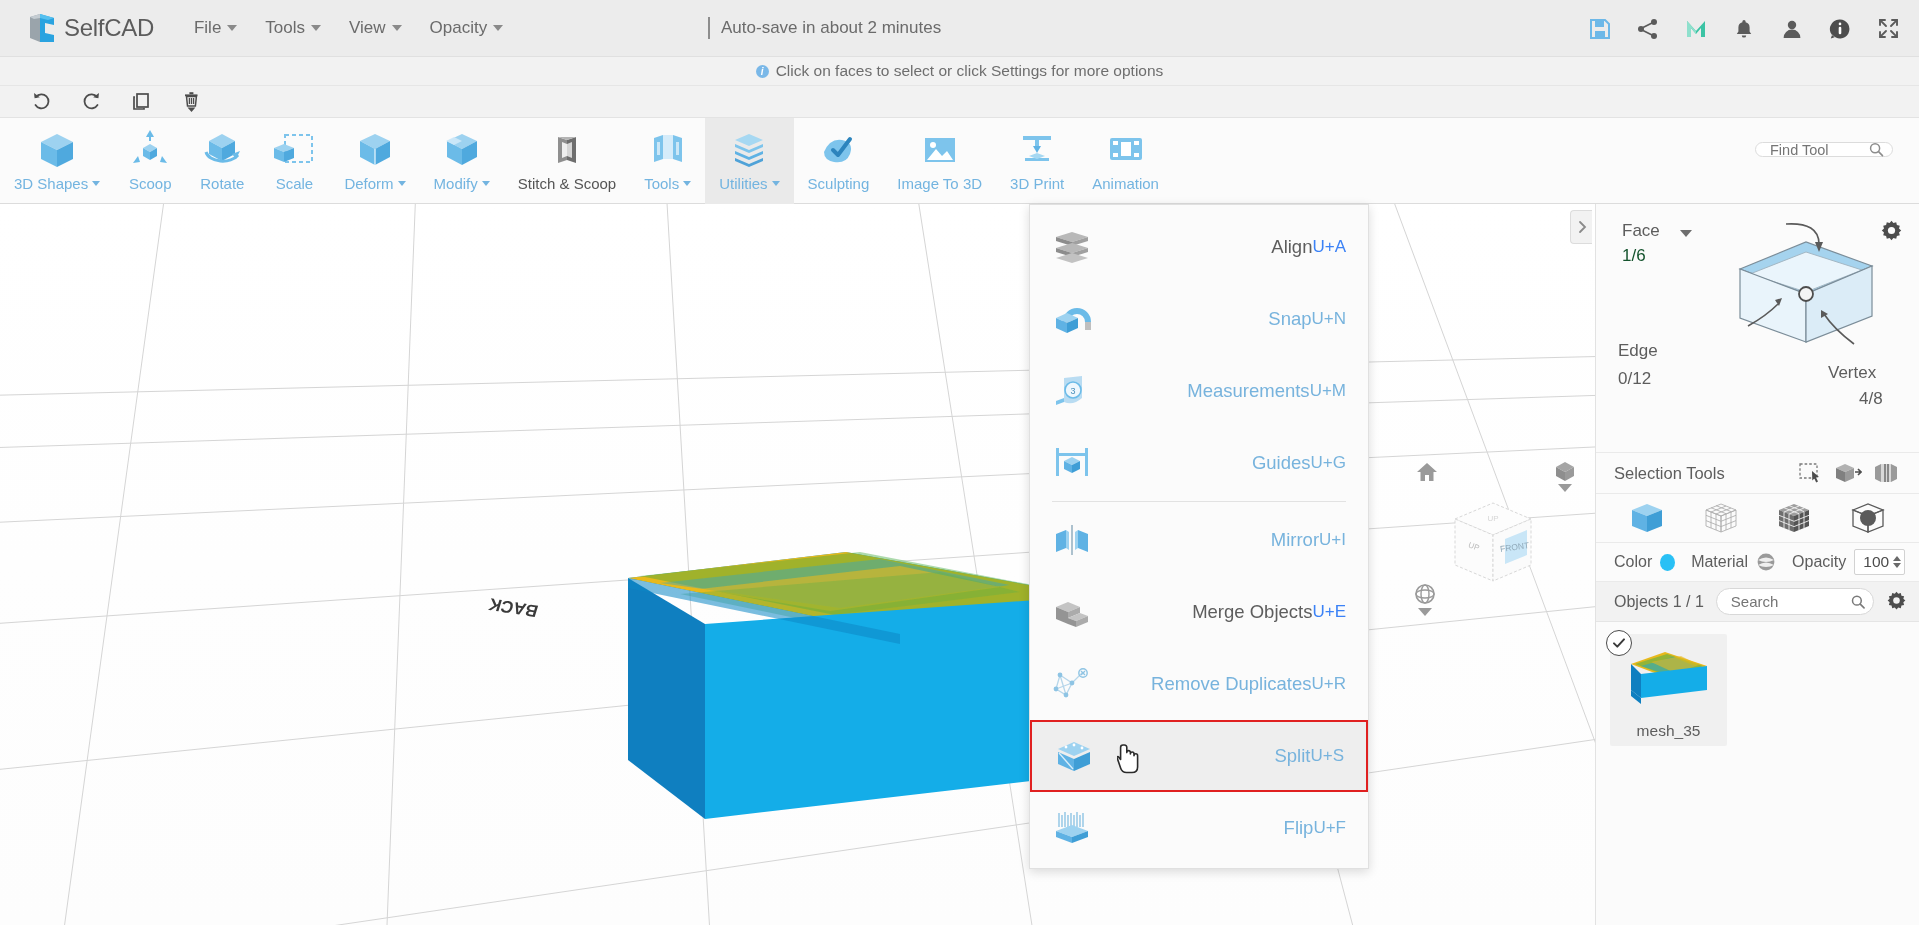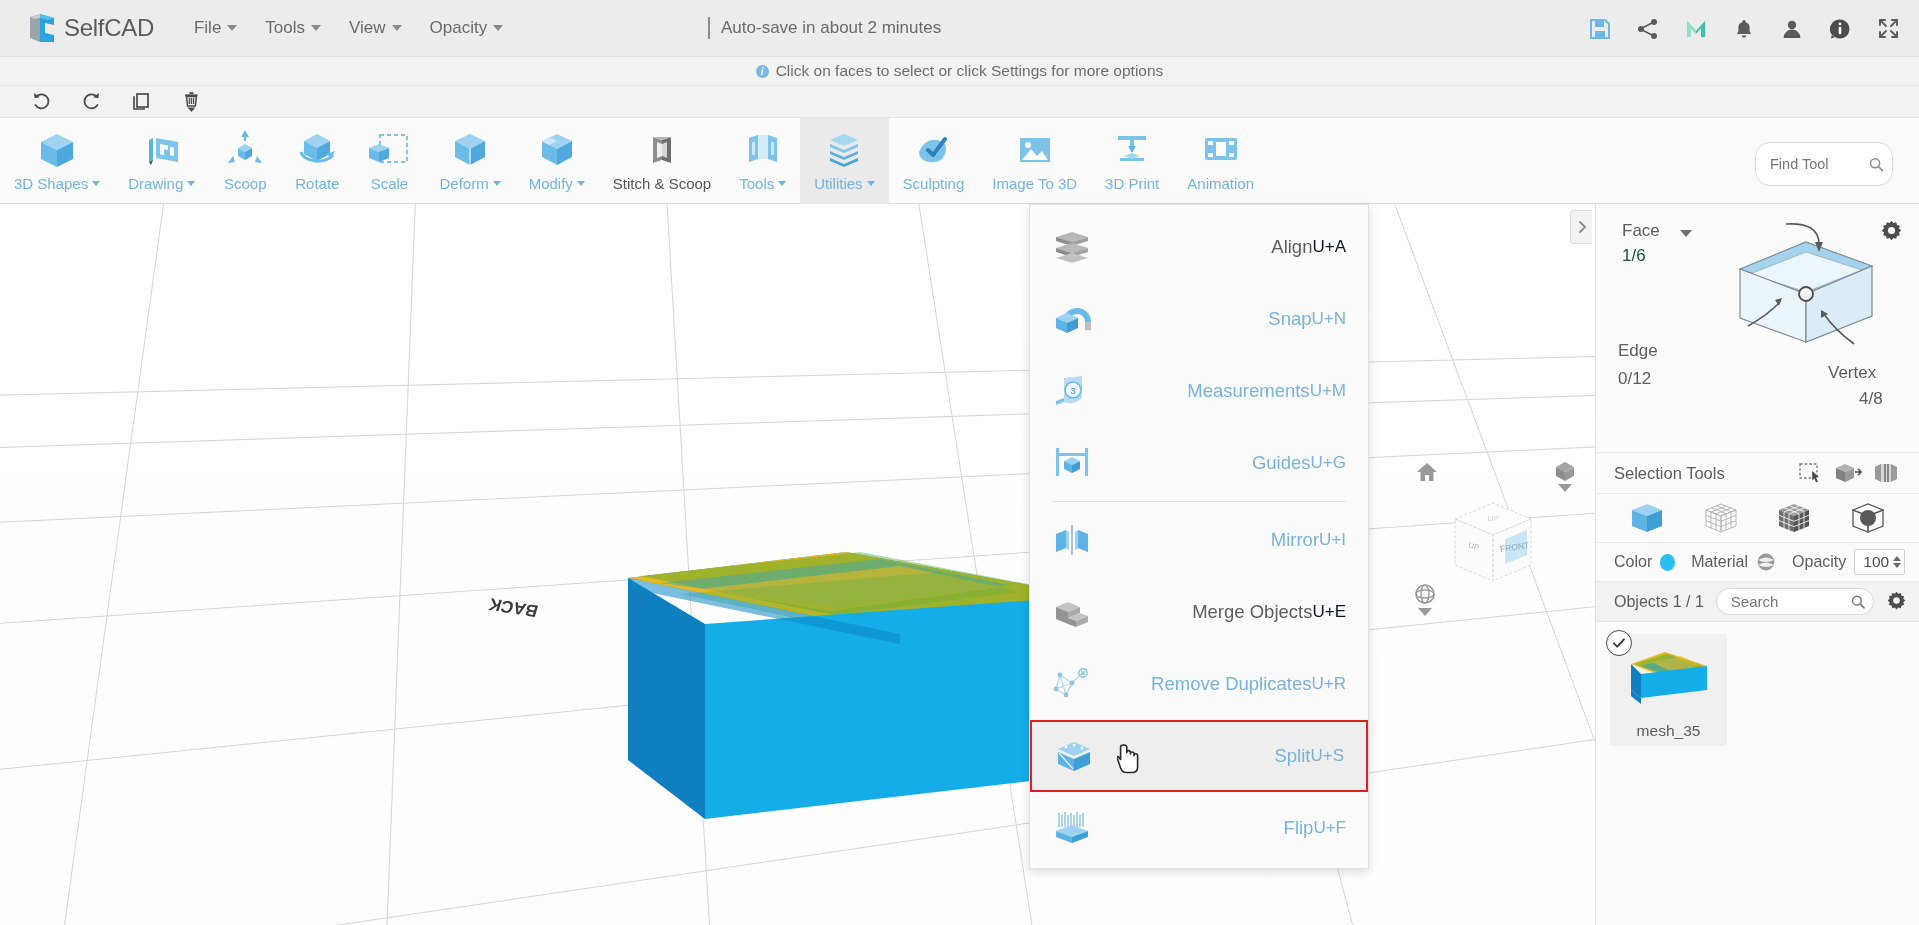--- a/index.html
+++ b/index.html
@@ -81,21 +81,21 @@
   .rib-ico { height: 46px; display: flex; align-items: center; justify-content: center; }
   .rib-label {
     font-size: 15px; color: #73b4e0; white-space: nowrap; margin-top: 2px;
     display: flex; align-items: center; gap: 4px;
   }
   .rib-label.dark { color: #555; }
   .caret-sm { width: 0; height: 0; border-left: 4.5px solid transparent;
               border-right: 4.5px solid transparent; border-top: 5.5px solid #73b4e0; }
   .findtool {
     position: absolute; right: 26px; top: 24px;
-    width: 138px; height: 44px; border: 1px solid #dcdcdc; border-radius: 15px;
+    width: 138px; height: 15px; border: 1px solid #dcdcdc; border-radius: 15px;
     background: #fff; display: flex; align-items: center; padding: 0 8px 0 14px;
     cursor: text;
   }
   .findtool input {
     border: none; outline: none; font-size: 14.5px; color: #9a9a9a;
     width: 100%; background: transparent; font-family: "Liberation Sans", sans-serif;
   }
 
   
   .viewport {
@@ -131,21 +131,21 @@
     height: 72px; display: flex; align-items: center; padding: 0 22px 0 20px;
     cursor: pointer; position: relative; text-align: right;
   }
   .dd-item.highlight {
     background: #eeeeee; border: 2px solid #e02020;
   }
   .dd-ico { width: 44px; display: flex; align-items: center; justify-content: center; }
   .dd-label { flex: 1; font-size: 18.5px; color: #77b3dd; margin-left: 14px; }
   .dd-label.dark { color: #5d5d5d; }
   .dd-key { font-size: 17px; color: #77b3dd; }
-  .dd-key.dark { color: #0f172a; }
+  .dd-key.dark { color: #3b82f6; }
   .dd-sep { height: 1px; background: #e2e2e2; margin: 2px 22px; }
   .cursor-hand { position: absolute; left: 1117px; top: 743px; z-index: 60; pointer-events: none; }
 
   
   .rightpanel {
     position: absolute; top: 204px; right: 0; width: 324px; height: 721px;
     background: #fbfbfb; border-left: 1px solid #e2e2e2; margin-left: 20px;
   }
   .sel-area { position: relative; height: 249px; border-bottom: 1px solid #eaeaea; }
   .sel-gear { position: absolute; right: 16px; top: 16px; cursor: pointer; }
@@ -363,35 +363,20 @@
           <path d="M6 14 L22 22 L22 39 L6 31 Z" fill="#6bbbe8"></path>
           <path d="M38 14 L22 22 L22 39 L38 31 Z" fill="#4fa9de"></path>
         </svg>
       </span>
       <span class="rib-label">
         <span>3D Shapes</span>
         <span class="caret-sm"></span>
       </span>
     </div>
 
-    <div class="rib-item">
-      <span class="rib-ico">
-        <svg width="44" height="44" viewBox="0 0 44 44">
-          <path d="M16 10 L38 14 L38 34 L16 30 Z" fill="#7dc4ec"></path>
-          <path d="M20 16 L28 17.5 L28 22 L24 21.3 L24 27 L20 26.3 Z" fill="#fff"></path>
-          <path d="M30 19 L34 19.8 L34 28 L30 27.2 Z" fill="#fff"></path>
-          <path d="M9 12 L13 10 L13 32 L9 34 Z" fill="#5fb2e4"></path>
-          <path d="M9 34 L13 32 L11 37 Z" fill="#4a4a4a"></path>
-        </svg>
-      </span>
-      <span class="rib-label">
-        <span>Drawing</span>
-        <span class="caret-sm"></span>
-      </span>
-    </div>
 
     <div class="rib-item">
       <span class="rib-ico">
         <svg width="44" height="44" viewBox="0 0 44 44">
           <path d="M22 16 L29 20 L22 24 L15 20 Z" fill="#9dd2f0"></path>
           <path d="M15 20 L22 24 L22 32 L15 28 Z" fill="#6bbbe8"></path>
           <path d="M29 20 L22 24 L22 32 L29 28 Z" fill="#4fa9de"></path>
           <path d="M22 2 L26 9 H18 Z" fill="#6bbbe8"></path>
           <rect x="21" y="8" width="2" height="5" fill="#6bbbe8"></rect>
           <path d="M5 35 L10 28 L12 34 Z" fill="#6bbbe8"></path>

